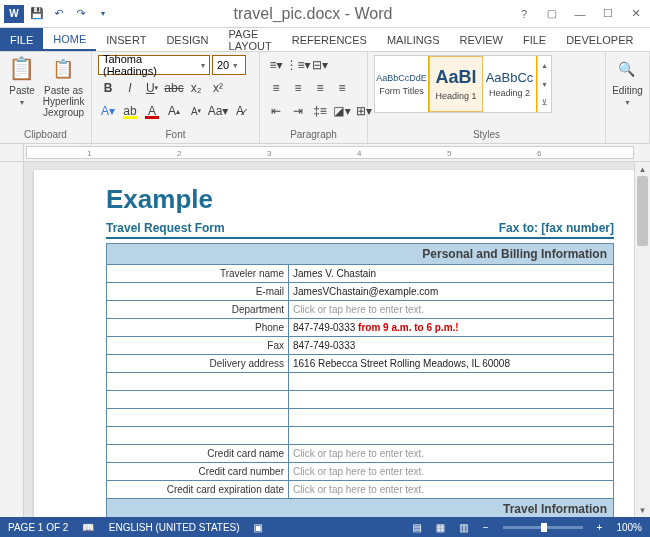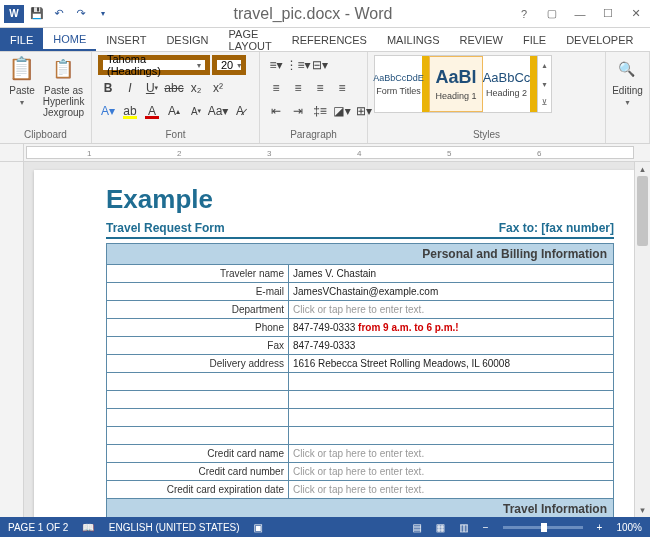--- a/index.html
+++ b/index.html
@@ -24,25 +24,25 @@
 
 .ribbon { height: 92px; background: #f3f3f3; display: flex; border-bottom: 1px solid #d4d4d4; }
 .rgroup { border-right: 1px solid #d9d9d9; padding: 3px 6px 0 6px; display: flex; flex-direction: column; }
 .rgroup-body { flex: 1; display: flex; align-items: flex-start; gap: 4px; }
 .rgroup-label { text-align: center; font-size: 10px; color: #666; padding: 2px 0 3px; position: relative; }
 .big-btn { width: 36px; display: flex; flex-direction: column; align-items: center; gap: 2px; cursor: pointer; }
 .big-btn .ic { width: 28px; height: 28px; display: flex; align-items: center; justify-content: center; font-size: 22px; }
 .big-btn .lbl { font-size: 10px; color: #444; text-align: center; line-height: 11px; }
 .font-ctrls { display: flex; flex-direction: column; gap: 3px; }
 .row { display: flex; gap: 2px; align-items: center; }
-.combo { height: 20px; border: 5px solid #a16207; background: #fff; display: flex; align-items: center; padding: 0 4px; font-size: 11px; cursor: pointer; }
+.combo { height: 20px; border: 1px solid #a16207; background: #fff; display: flex; align-items: center; padding: 0 4px; font-size: 11px; cursor: pointer; }
 .combo .dd { margin-left: 4px; font-size: 8px; color: #666; }
 .sb { width: 20px; height: 20px; display: flex; align-items: center; justify-content: center; cursor: pointer; font-size: 12px; color: #444; border: 1px solid transparent; }
 .style-gal { display: flex; gap: 0; border: 1px solid #d0d0d0; background: #fff; }
-.style-item { width: 54px; height: 56px; border-right: 7px solid #eab308; display: flex; flex-direction: column; align-items: center; justify-content: center; cursor: pointer; }
+.style-item { width: 54px; height: 56px; border-right: 1px solid #eab308; display: flex; flex-direction: column; align-items: center; justify-content: center; cursor: pointer; }
 .style-item.sel { border: 1px solid #f0b95a; background: #fdf4e3; }
 .style-item .prev { font-size: 14px; color: #1f4e79; }
 .style-item .slbl { font-size: 9px; color: #444; margin-top: 3px; }
 .gal-more { width: 14px; display: flex; flex-direction: column; border-left: 1px solid #d0d0d0; }
 .gal-more div { flex: 1; display: flex; align-items: center; justify-content: center; font-size: 8px; color: #666; cursor: pointer; }
 
 
 .ruler-area { display: flex; height: 18px; background: #f3f3f3; border-bottom: 1px solid #d4d4d4; }
 .ruler-corner { width: 24px; border-right: 1px solid #d4d4d4; }
 .ruler { flex: 1; background: #fff; position: relative; font-size: 8px; color: #888; margin: 2px 16px 2px 2px; border: 1px solid #ccc; }

